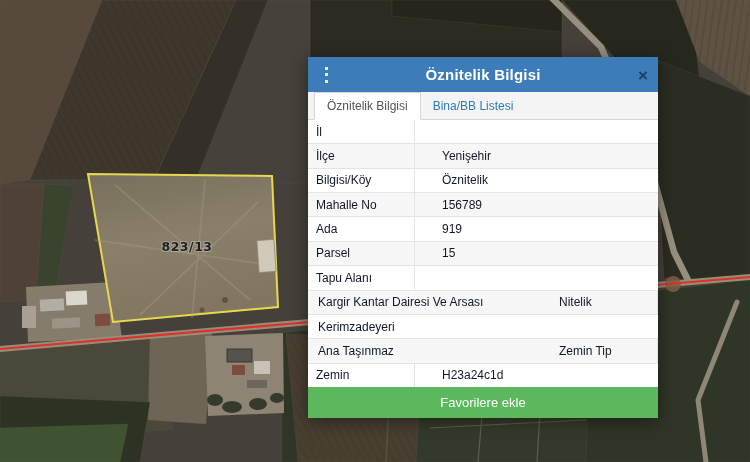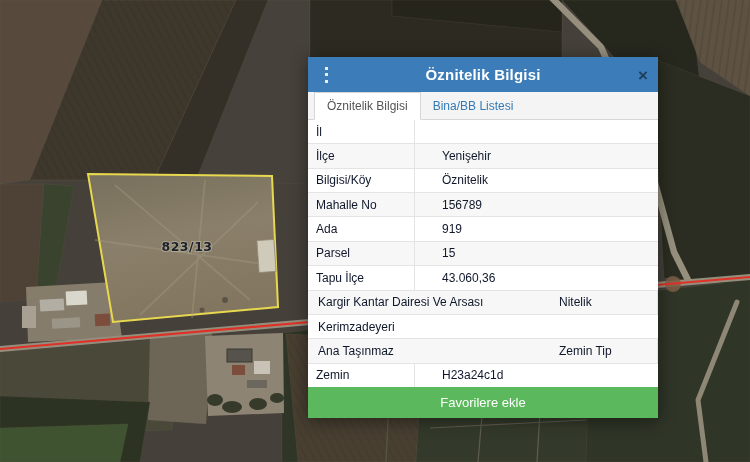--- a/index.html
+++ b/index.html
@@ -201,22 +201,21 @@
       </div>
       <div class="row">
         <div class="cell label">Ada</div>
         <div class="cell value">919</div>
       </div>
       <div class="row">
         <div class="cell label">Parsel</div>
         <div class="cell value">15</div>
       </div>
       <div class="row">
-        <div class="cell label">Tapu İlçe</div>
-        <div class="cell value">43.060,36</div>
+        <div class="cell label">Tapu Alanı</div>
       </div>
       <div class="row">
         <div class="cell value">Kargir Kantar Dairesi Ve Arsası</div>
         <div class="cell label">Nitelik</div>
       </div>
       <div class="row">
         <div class="cell value">Kerimzadeyeri</div>
       </div>
       <div class="row">
         <div class="cell value">Ana Taşınmaz</div>

